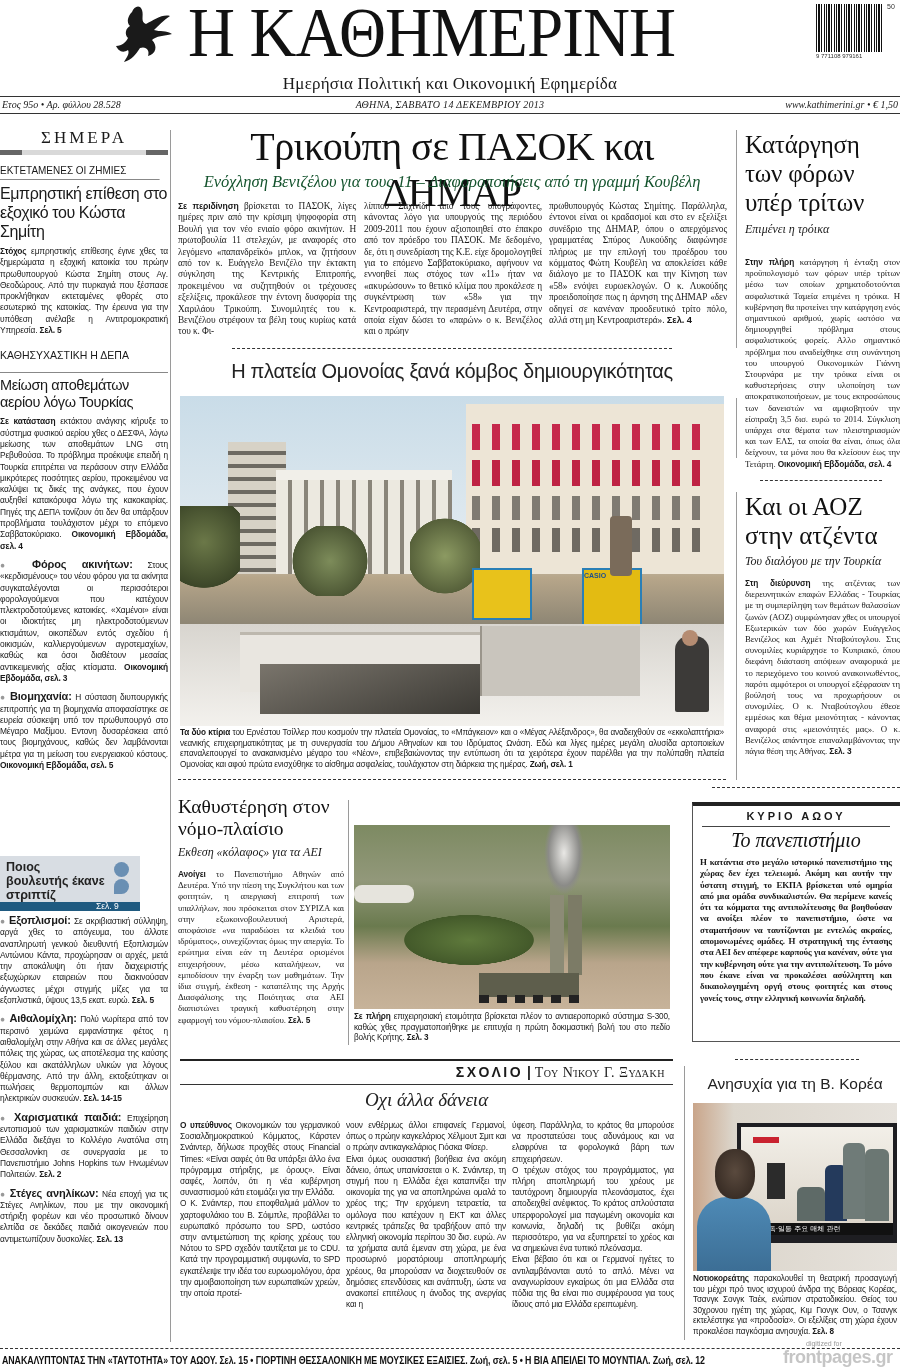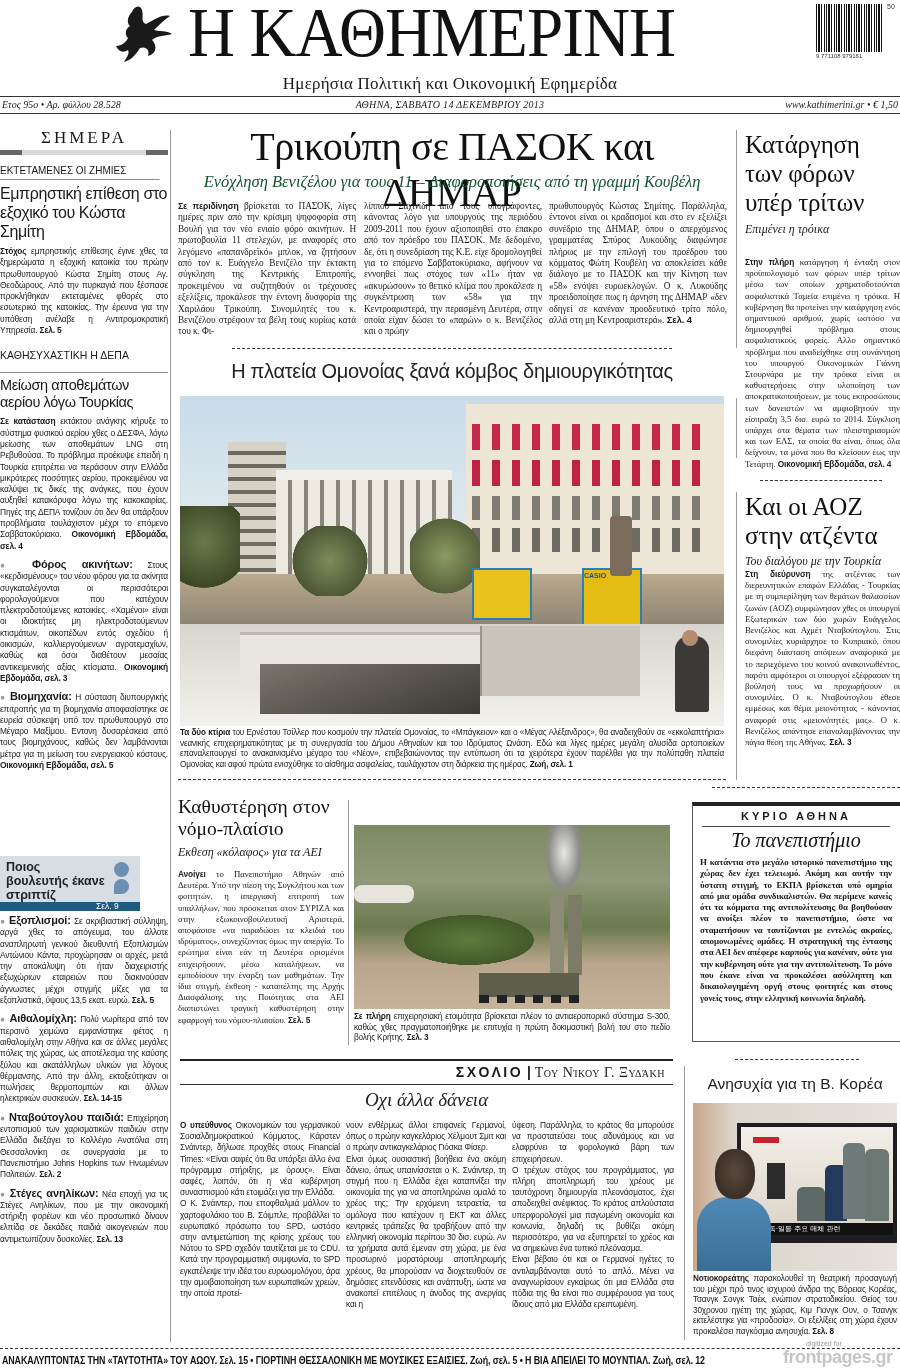--- a/index.html
+++ b/index.html
@@ -65,21 +65,21 @@
 <div class="abs" style="left:112px;top:862px;width:20px;height:34px">
   <div style="position:absolute;left:2px;top:0;width:15px;height:15px;border-radius:50%;background:#6a8fb3"></div>
   <div style="position:absolute;left:2px;top:17px;width:15px;height:15px;border-radius:50% 50% 50% 0;background:#6a8fb3"></div>
 </div>
 <div class="abs" style="left:0;top:902px;width:140px;height:9px;background:#1f5a80"></div>
 <div class="abs" style="left:96px;top:901px;font-size:8.5px;font-weight:normal;color:#fff">Σελ. 9</div>
 
 <div class="abs" style="left:0;top:915px;width:168px">
   <div class="body8"><span style="color:#999">●</span> <b style="font-size:11px">Εξοπλισμοί:</b><span> Σε ακριβιαστική σύλληψη, αργά χθες το απόγευμα, του άλλοτε αναπληρωτή γενικού διευθυντή Εξοπλισμών Αντώνιου Κάντα, προχώρησαν οι αρχές, μετά την αποκάλυψη ότι ήταν διαχειριστής εξωχώριων εταιρειών που διακινούσαν άγνωστες μέχρι στιγμής μίζες για τα εξοπλιστικά, ύψους 13,5 εκατ. ευρώ.</span><b> Σελ. 5</b></div>
   <div class="body8" style="margin-top:7px"><span style="color:#999">●</span> <b style="font-size:11px">Αιθαλομίχλη:</b><span> Πολύ νωρίτερα από τον περσινό χειμώνα εμφανίστηκε φέτος η αιθαλομίχλη στην Αθήνα και σε άλλες μεγάλες πόλεις της χώρας, ως αποτέλεσμα της καύσης ξύλου και ακατάλληλων υλικών για λόγους θέρμανσης. Από την άλλη, εκτοξεύτηκαν οι πωλήσεις θερμοπομπών και άλλων ηλεκτρικών συσκευών.</span><b> Σελ. 14-15</b></div>
-  <div class="body8" style="margin-top:7px"><span style="color:#999">●</span> <b style="font-size:11px">Νταβούτογλου παιδιά:</b><span> Επιχείρηση εντοπισμού των χαρισματικών παιδιών στην Ελλάδα διεξάγει το Κολλέγιο Ανατόλια στη Θεσσαλονίκη σε συνεργασία με το Πανεπιστήμιο Johns Hopkins των Ηνωμένων Πολιτειών.</span><b> Σελ. 2</b></div>
+  <div class="body8" style="margin-top:7px"><span style="color:#999">●</span> <b style="font-size:11px">Χαρισματικά παιδιά:</b><span> Επιχείρηση εντοπισμού των χαρισματικών παιδιών στην Ελλάδα διεξάγει το Κολλέγιο Ανατόλια στη Θεσσαλονίκη σε συνεργασία με το Πανεπιστήμιο Johns Hopkins των Ηνωμένων Πολιτειών.</span><b> Σελ. 2</b></div>
   <div class="body8" style="margin-top:7px"><span style="color:#999">●</span> <b style="font-size:11px">Στέγες ανηλίκων:</b><span> Νέα εποχή για τις Στέγες Ανηλίκων, που με την οικονομική στήριξη φορέων και νέο προσωπικό δίνουν ελπίδα σε δεκάδες παιδιά οικογενειών που αντιμετωπίζουν δυσκολίες.</span><b> Σελ. 13</b></div>
 </div>
 
 <div class="vrule" style="left:170px;top:130px;height:1212px"></div>
 <div class="vrule" style="left:736px;top:130px;height:218px"></div>
 <div class="vrule" style="left:736px;top:398px;height:60px"></div>
 <div class="vrule" style="left:736px;top:492px;height:288px"></div>
 
 <div class="abs lserif" style="left:178px;top:124px;width:548px;font-size:40px;line-height:46px;letter-spacing:-0.5px;text-align:center;color:#111">Τρικούπη σε ΠΑΣΟΚ και ΔΗΜΑΡ</div>
 <div class="abs lserif" style="left:178px;top:172px;width:548px;font-size:16.5px;font-style:italic;text-align:center;color:#14532d">Ενόχληση Βενιζέλου για τους 11 – Διαφοροποιήσεις από τη γραμμή Κουβέλη</div>
@@ -129,21 +129,21 @@
   <div class="lserif" style="font-size:25px;line-height:29px;letter-spacing:-0.2px;color:#111">Κατάργηση των φόρων υπέρ τρίτων</div>
   <div class="lserif" style="font-size:12px;font-style:italic;margin-top:5px">Επιμένει η τρόικα</div>
   <div class="bserif" style="margin-top:20px;font-size:8.8px;line-height:11.2px">
     <b class="cond" style="font-size:8.3px">Στην πλήρη</b><span> κατάργηση ή ένταξη στον προϋπολογισμό των φόρων υπέρ τρίτων μέσω των οποίων χρηματοδοτούνται ασφαλιστικά Ταμεία επιμένει η τρόικα. Η κυβέρνηση θα προτείνει την κατάργηση ενός σημαντικού αριθμού, χωρίς ωστόσο να δημιουργηθεί πρόβλημα στους ασφαλιστικούς φορείς. Αλλο σημαντικό πρόβλημα που αναδείχθηκε στη συνάντηση του υπουργού Οικονομικών Γιάννη Στουρνάρα με την τρόικα είναι οι καθυστερήσεις στην υλοποίηση των αποκρατικοποιήσεων, με τους εκπροσώπους των δανειστών να αμφισβητούν την είσπραξη 3,5 δισ. ευρώ το 2014. Σύγκλιση υπάρχει στα θέματα των πλειστηριασμών και των ΕΛΣ, τα οποία θα είναι, όπως όλα δείχνουν, τα μόνα που θα κλείσουν έως την Τετάρτη.</span><b class="cond" style="font-size:8.3px"> Οικονομική Εβδομάδα, σελ. 4</b>
   </div>
 </div>
 <div class="dash" style="left:760px;top:480px;width:122px"></div>
 <div class="abs" style="left:745px;top:492px;width:155px">
   <div class="lserif" style="font-size:25px;line-height:29px;color:#111">Και οι ΑΟΖ στην ατζέντα</div>
   <div class="lserif" style="font-size:12px;font-style:italic;margin-top:4px">Του διαλόγου με την Τουρκία</div>
-  <div class="bserif" style="font-size:8.8px;line-height:11.2px">
+  <div class="bserif" style="margin-top:9px;font-size:8.8px;line-height:11.2px">
     <b class="cond" style="font-size:8.3px">Στη διεύρυνση</b><span> της ατζέντας των διερευνητικών επαφών Ελλάδας - Τουρκίας με τη συμπερίληψη των θεμάτων θαλασσίων ζωνών (ΑΟΖ) συμφώνησαν χθες οι υπουργοί Εξωτερικών των δύο χωρών Ευάγγελος Βενιζέλος και Αχμέτ Νταβούτογλου. Στις συνομιλίες κυριάρχησε το Κυπριακό, όπου διεφάνη διάσταση απόψεων αναφορικά με το περιεχόμενο του κοινού ανακοινωθέντος, παρότι αμφότεροι οι υπουργοί εξέφρασαν τη βούλησή τους να προχωρήσουν οι συνομιλίες. Ο κ. Νταβούτογλου έθεσε εμμέσως και θέμα μειονότητας - κάνοντας αναφορά στις «μειονότητές μας». Ο κ. Βενιζέλος απάντησε επαναλαμβάνοντας την πάγια θέση της Αθήνας.</span><b class="cond" style="font-size:8.3px"> Σελ. 3</b>
   </div>
 </div>
 <div class="dash" style="left:712px;top:787px;width:188px"></div>
 
 <div class="abs" style="left:178px;top:796px;width:166px">
   <div class="lserif" style="font-size:19.5px;line-height:22px;color:#111">Καθυστέρηση στον νόμο-πλαίσιο</div>
   <div class="lserif" style="font-size:12px;font-style:italic;margin-top:5px">Εκθεση «κόλαφος» για τα ΑΕΙ</div>
   <div class="bserif" style="margin-top:9px;font-size:8.8px;line-height:11.2px">
     <b class="cond" style="font-size:8.3px">Ανοίγει</b><span> το Πανεπιστήμιο Αθηνών από Δευτέρα. Υπό την πίεση της Συγκλήτου και των φοιτητών, η απεργιακή επιτροπή των υπαλλήλων, που πρόσκειται στον ΣΥΡΙΖΑ και στην εξωκοινοβουλευτική Αριστερά, αποφάσισε «να παραδώσει τα κλειδιά του ιδρύματος», συνεχίζοντας όμως την απεργία. Το ερώτημα είναι εάν τη Δευτέρα ορισμένοι επιχειρήσουν, μέσω καταλήψεων, να εμποδίσουν την έναρξη των μαθημάτων. Την ίδια στιγμή, έκθεση - καταπέλτης της Αρχής Διασφάλισης της Ποιότητας στα ΑΕΙ διαπιστώνει τραγική καθυστέρηση στην εφαρμογή του νόμου-πλαισίου.</span><b class="cond" style="font-size:8.3px"> Σελ. 5</b>
@@ -159,21 +159,21 @@
   <div style="position:absolute;left:196px;top:70px;width:14px;height:80px;background:#8c8b76"></div>
   <div style="position:absolute;left:214px;top:70px;width:14px;height:80px;background:#7c7b66"></div>
   <div style="position:absolute;left:125px;top:148px;width:100px;height:24px;background:#5e5e4c"></div>
   <div style="position:absolute;left:125px;top:170px;width:100px;height:8px;background:repeating-linear-gradient(90deg,#222 0 10px,transparent 10px 18px)"></div>
 </div>
 <div class="abs body8" style="left:354px;top:1012px;width:316px;font-size:8.2px;line-height:10.5px">
   <b>Σε πλήρη</b><span> επιχειρησιακή ετοιμότητα βρίσκεται πλέον το αντιαεροπορικό σύστημα S-300, καθώς χθες πραγματοποιήθηκε με επιτυχία η πρώτη δοκιμαστική βολή του στο πεδίο βολής Κρήτης.</span><b> Σελ. 3</b>
 </div>
 
 <div class="abs" style="left:692px;top:802px;width:208px;height:240px;border-top:4px solid #222;border-left:1px solid #555;border-bottom:1px solid #555"></div>
-<div class="abs" style="left:700px;top:810px;width:192px;text-align:center;font-size:11px;font-weight:bold;letter-spacing:3px">ΚΥΡΙΟ ΑΘΗΝΑ</div>
+<div class="abs" style="left:700px;top:810px;width:192px;text-align:center;font-size:11px;font-weight:bold;letter-spacing:3px">ΚΥΡΙΟ ΑΩΟΥ</div>
 <div class="abs" style="left:702px;top:826px;width:188px;height:1px;background:#444"></div>
 <div class="abs lserif" style="left:700px;top:829px;width:192px;text-align:center;font-size:20px;font-style:italic;color:#111">Το πανεπιστήμιο</div>
 <div class="abs bserif" style="left:700px;top:857px;width:192px;font-weight:bold;font-size:8.9px;line-height:11.3px">Η κατάντια στο μεγάλο ιστορικό πανεπιστήμιο της χώρας δεν έχει τελειωμό. Ακόμη και αυτήν την ύστατη στιγμή, το ΕΚΠΑ βρίσκεται υπό ομηρία από μια ομάδα συνδικαλιστών. Θα περίμενε κανείς ότι τα κόμματα της αντιπολίτευσης θα βοηθούσαν να ανοίξει πλέον το πανεπιστήμιο, ώστε να σταματήσουν να ταυτίζονται με εντελώς ακραίες, απομονωμένες ομάδες. Η στρατηγική της έντασης στα ΑΕΙ δεν απέφερε καρπούς για κανέναν, ούτε για την κυβέρνηση ούτε για την αντιπολίτευση. Το μόνο που έκανε είναι να προκαλέσει ασύλληπτη και δικαιολογημένη οργή στους φοιτητές και στους γονείς τους, στην ελληνική κοινωνία δηλαδή.</div>
 
 <div class="abs" style="left:180px;top:1059px;width:493px;height:2px;background:#222"></div>
 <div class="abs" style="left:172px;top:1064px;width:493px;text-align:right;font-size:14px">
   <b style="letter-spacing:2.5px">ΣΧΟΛΙΟ</b>
   <b>|</b>
   <span class="lserif" style="font-variant:small-caps;letter-spacing:0.5px">Του Νίκου Γ. Ξυδάκη</span>
 </div>

